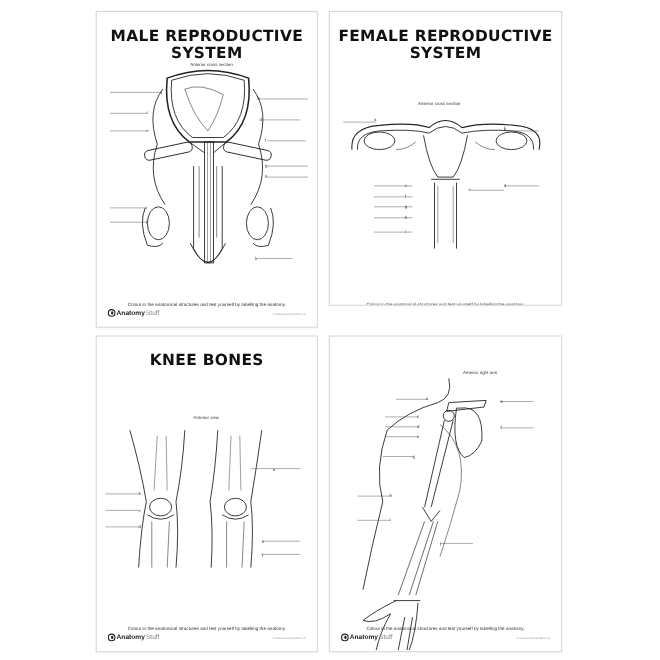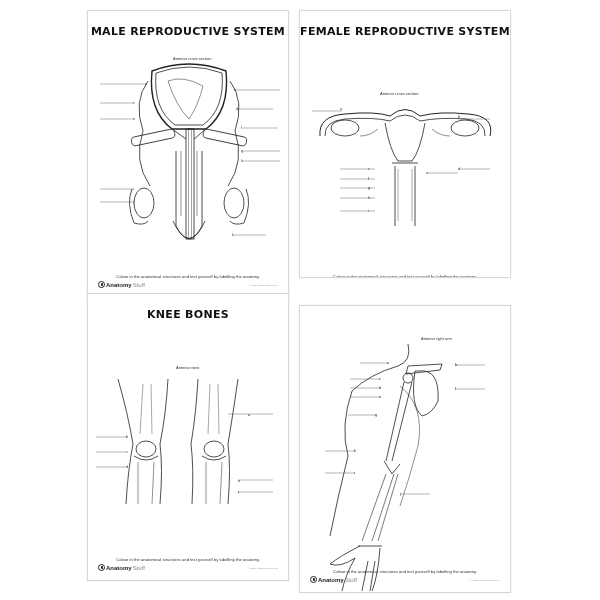--- a/index.html
+++ b/index.html
@@ -1,18 +1,18 @@
 <!DOCTYPE html>
 <html><head>
 <meta charset="utf-8">
 <style>
   html,body{margin:0;padding:0;background:#ffffff;}
   body{width:600px;height:600px;position:relative;overflow:hidden;font-family:"Liberation Sans",sans-serif;}
   .sheet{position:absolute;background:#fff;border:1px solid #d8d8d8;box-shadow:0 0 2px rgba(0,0,0,0.08);box-sizing:border-box;overflow:hidden;}
-  .sheet-title{position:absolute;left:0;right:0;text-align:center;font-family:"DejaVu Sans",sans-serif;font-weight:bold;font-size:11px;letter-spacing:0.3px;color:#111;}
+  .sheet-title{position:absolute;left:0;right:0;text-align:center;font-family:"DejaVu Sans",sans-serif;font-weight:bold;font-size:14px;letter-spacing:0.3px;color:#111;}
   .sheet-sub{position:absolute;font-size:4px;color:#333;white-space:nowrap;}
   .footer-text{position:absolute;left:0;right:0;text-align:center;font-size:4.2px;color:#333;}
   .brand{position:absolute;display:flex;align-items:center;gap:1px;font-size:6px;font-weight:bold;color:#222;}
   .brand .logo{width:7px;height:7px;border-radius:50%;border:1px solid #222;box-sizing:border-box;position:relative;}
   .brand .logo:after{content:"";position:absolute;left:1.5px;top:1px;width:2px;height:3px;background:#222;border-radius:1px;}
   .brand .stuff{font-weight:normal;color:#888;}
   .copyright{position:absolute;font-size:2.5px;color:#999;white-space:nowrap;}
   svg.drawing{position:absolute;left:0;top:0;}
   .lbl{font-size:4px;fill:#333;font-family:"Liberation Sans",sans-serif;}
 </style>
@@ -118,21 +118,21 @@
   </svg>
   <div class="footer-text" style="top:263px;">Colour in the anatomical structures and test yourself by labelling the anatomy.</div>
   <div class="brand" style="left:10px;top:270px;">
     <span class="logo"></span>
     <span>Anatomy</span>
       <span class="stuff">Stuff</span>
   </div>
   <div class="copyright" style="right:10px;top:273px;">© www.AnatomyStuff.co.uk</div>
 </div>
 
-<div class="sheet" style="left:87px;top:293px;width:202px;height:288px;padding-left:32px;">
+<div class="sheet" style="left:87px;top:305px;width:202px;height:288px;padding-left:32px;">
   <div class="sheet-title" style="top:14px;">KNEE BONES</div>
   <div class="sheet-sub" style="left:88px;top:71px;">Anterior view</div>
   <svg class="drawing" width="202" height="288" viewBox="0 0 202 288">
     <g fill="none" stroke="#222" stroke-width="0.8">
       <path d="M30 85 Q40 120 45 150 Q40 175 38 210 M80 85 Q78 120 72 150 Q75 175 72 210"></path>
       <path d="M110 85 Q108 120 103 150 Q106 175 104 210 M150 85 Q145 120 140 150 Q143 175 140 210"></path>
       <ellipse cx="58" cy="155" rx="10" ry="8"></ellipse>
       <ellipse cx="126" cy="155" rx="10" ry="8"></ellipse>
       <path d="M46 162 Q58 170 70 162 M114 162 Q126 170 138 162"></path>
       <path d="M50 168 L50 210 M66 168 L64 210 M118 168 L118 210 M134 168 L132 210" stroke-width="0.5"></path>

